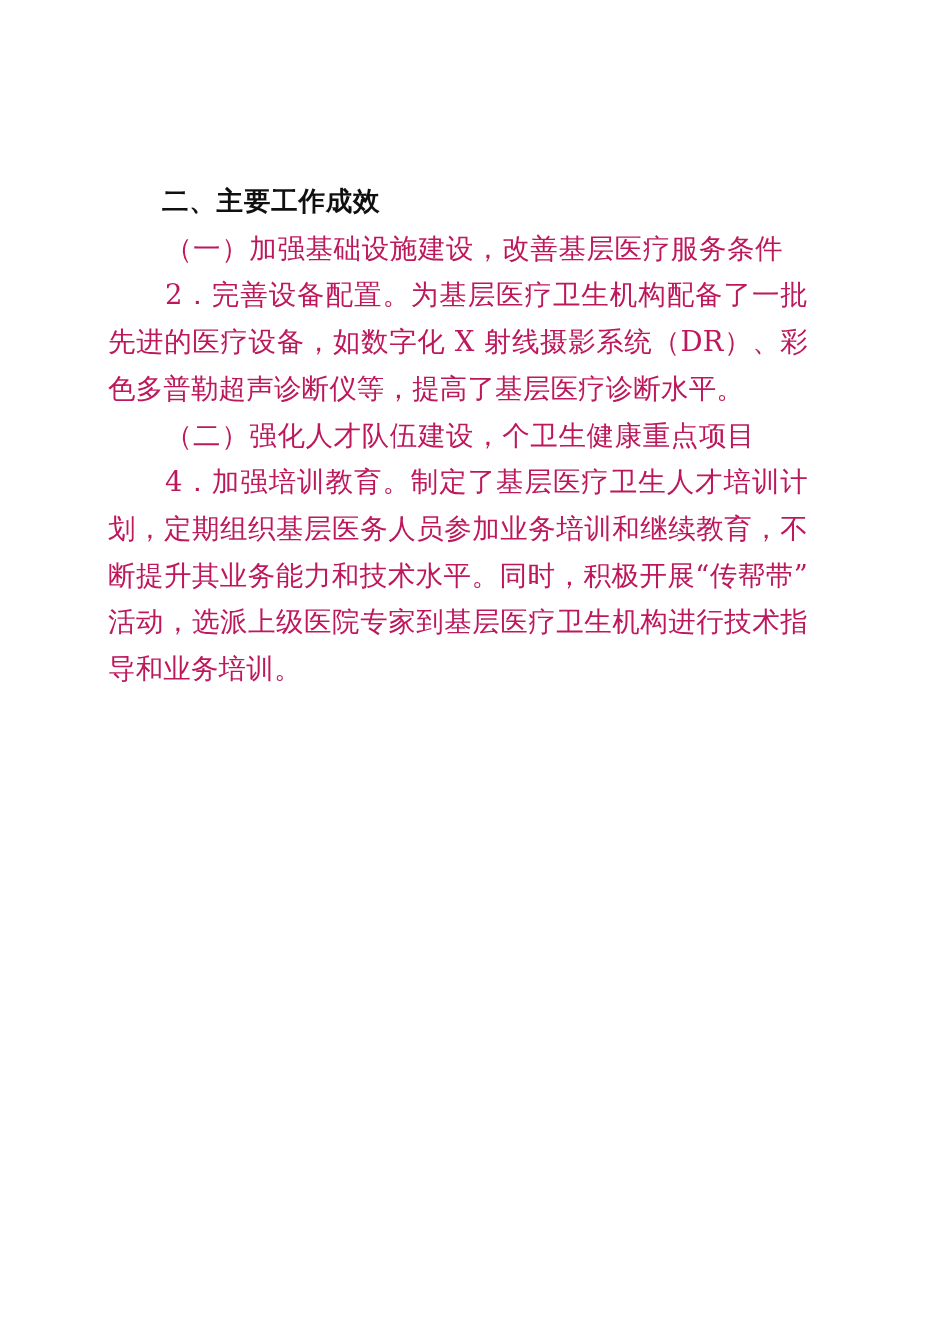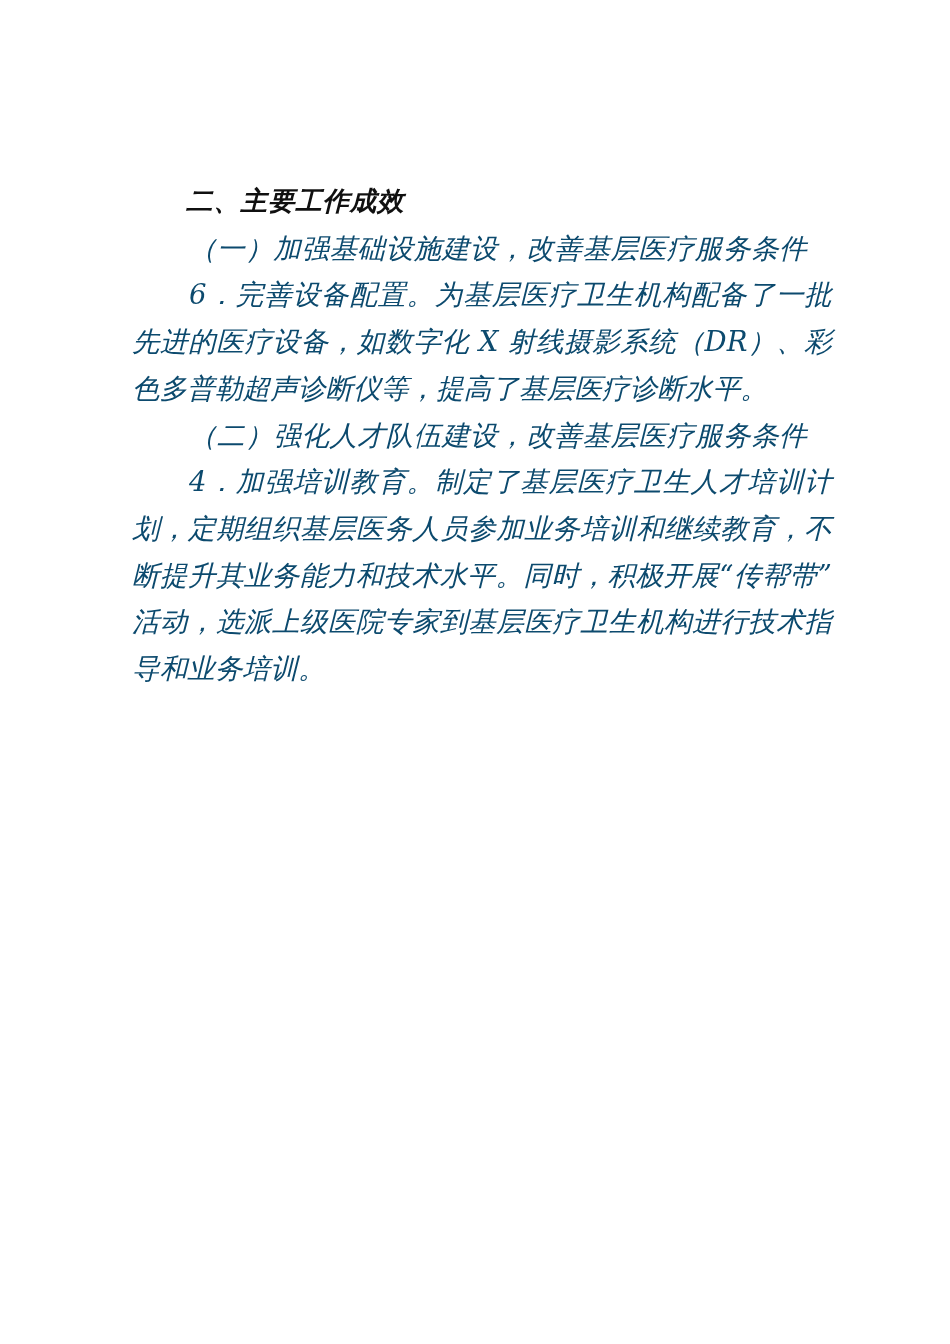--- a/index.html
+++ b/index.html
@@ -15,45 +15,44 @@
   #page {
     position: relative;
     width: 950px;
     height: 1344px;
     background: #ffffff;
     overflow: hidden;
     margin: 0 auto;
   }
   #doc-body {
     position: absolute;
-    left: 132px;
+    left: 108px;
     top: 178px;
     width: 700px;
-    font-style: italic;
   }
 
   
   .sec-heading {
     font-family: "DejaVu Sans", "Liberation Sans", sans-serif;
     font-weight: 700;
     font-size: 26.5px;
     line-height: 46.7px;
     color: #101010;
     letter-spacing: 0.8px;
     text-indent: 54px;
     margin: 0;
     white-space: nowrap;
   }
 
   
   .para {
     font-family: "DejaVu Serif", "Liberation Serif", serif;
     font-size: 27.5px;
     line-height: 46.7px;
-    color: #0c4a6e;
+    color: #be185d;
     margin: 0;
     text-align: justify;
     text-align-last: left;
     text-justify: inter-character;
     text-indent: 57px;
     letter-spacing: 0.15px;
     word-break: break-all;
     overflow-wrap: anywhere;
   }
   
@@ -67,21 +66,21 @@
 <body>
 
 <div id="page">
   <div id="doc-body">
 
     <p class="sec-heading">二、主要工作成效</p>
 
     <p class="para subhead">（一）加强基础设施建设，改善基层医疗服务条件</p>
 
 
-    <p class="para">6．完善设备配置。为基层医疗卫生机构配备了一批先进的医疗设备，如数字化 X 射线摄影系统（DR）、彩色多普勒超声诊断仪等，提高了基层医疗诊断水平。</p>
+    <p class="para">2．完善设备配置。为基层医疗卫生机构配备了一批先进的医疗设备，如数字化 X 射线摄影系统（DR）、彩色多普勒超声诊断仪等，提高了基层医疗诊断水平。</p>
 
-    <p class="para subhead">（二）强化人才队伍建设，改善基层医疗服务条件</p>
+    <p class="para subhead">（二）强化人才队伍建设，个卫生健康重点项目</p>
 
 
     <p class="para">4．加强培训教育。制定了基层医疗卫生人才培训计划，定期组织基层医务人员参加业务培训和继续教育，不断提升其业务能力和技术水平。同时，积极开展“传帮带”活动，选派上级医院专家到基层医疗卫生机构进行技术指导和业务培训。</p>
 
   </div>
 </div>
 
 </body></html>

